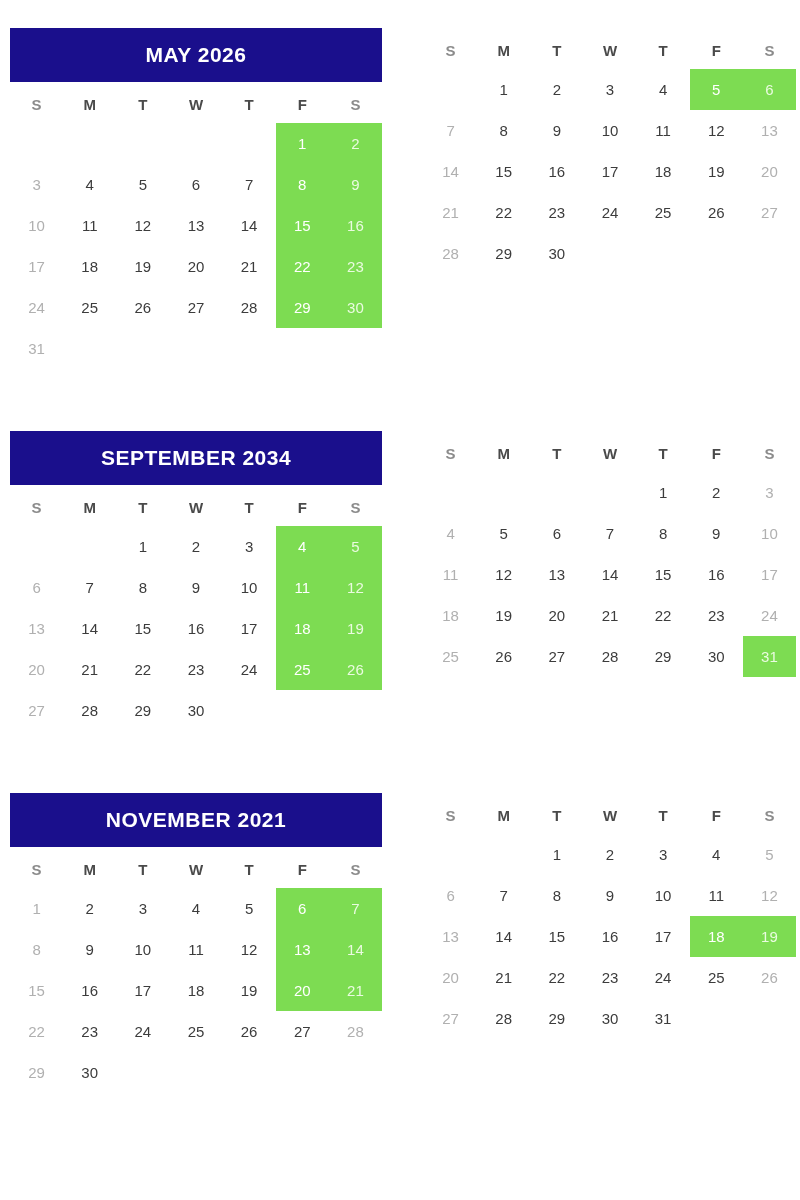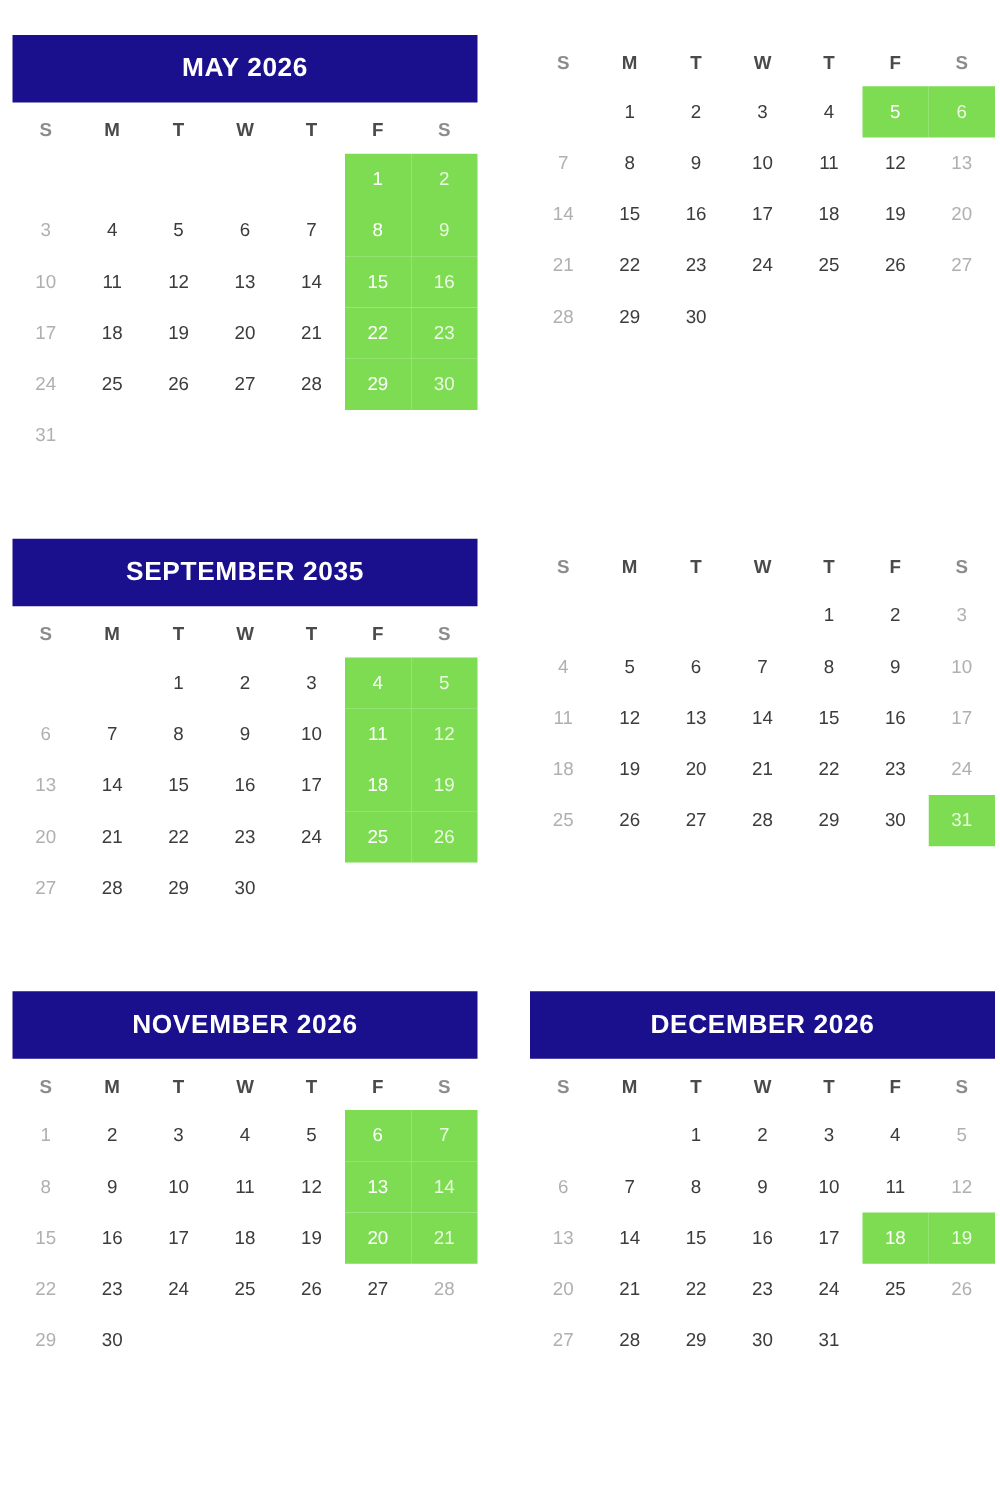--- a/index.html
+++ b/index.html
@@ -209,21 +209,21 @@
               <td>30</td>
               <td class="empty"></td>
               <td class="empty"></td>
               <td class="empty"></td>
               <td class="empty"></td>
             </tr>
           </tbody>
         </table>
       </div>
       <div class="month">
-        <div class="month-title">SEPTEMBER 2035</div>
+        <div class="month-title">SEPTEMBER 2034</div>
         <table class="cal">
           <thead>
             <tr>
               <th class="we">S</th>
               <th>M</th>
               <th>T</th>
               <th>W</th>
               <th>T</th>
               <th>F</th>
               <th class="we">S</th>
@@ -334,21 +334,21 @@
               <td>27</td>
               <td>28</td>
               <td>29</td>
               <td>30</td>
               <td class="dim hl">31</td>
             </tr>
           </tbody>
         </table>
       </div>
       <div class="month">
-        <div class="month-title">NOVEMBER 2026</div>
+        <div class="month-title">NOVEMBER 2021</div>
         <table class="cal">
           <thead>
             <tr>
               <th class="we">S</th>
               <th>M</th>
               <th>T</th>
               <th>W</th>
               <th>T</th>
               <th>F</th>
               <th class="we">S</th>
@@ -397,21 +397,20 @@
               <td class="empty"></td>
               <td class="empty"></td>
               <td class="empty"></td>
               <td class="empty"></td>
               <td class="empty"></td>
             </tr>
           </tbody>
         </table>
       </div>
       <div class="month">
-        <div class="month-title">DECEMBER 2026</div>
         <table class="cal">
           <thead>
             <tr>
               <th class="we">S</th>
               <th>M</th>
               <th>T</th>
               <th>W</th>
               <th>T</th>
               <th>F</th>
               <th class="we">S</th>

